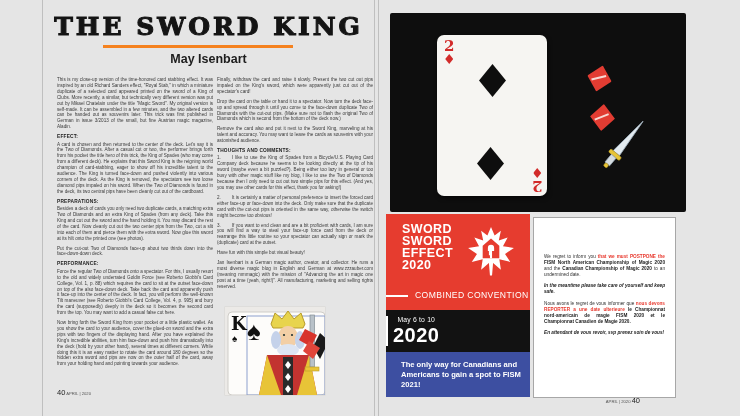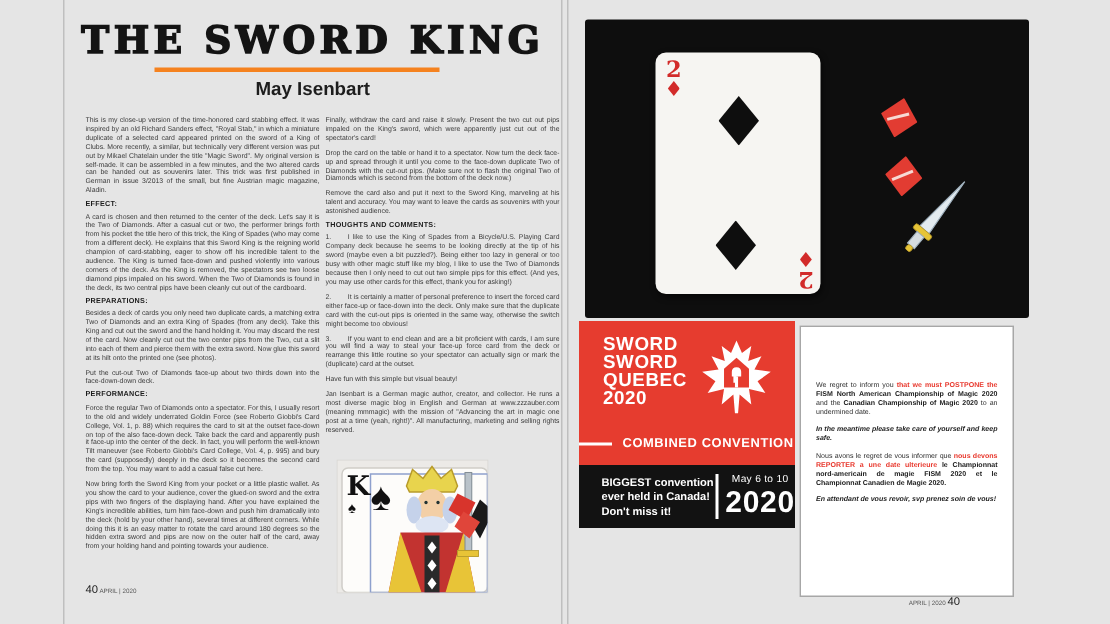--- a/index.html
+++ b/index.html
@@ -49,21 +49,21 @@
   #loose-pip-1{left:197px;top:52px;transform:rotate(14deg);}
   #loose-pip-2{left:200px;top:91px;transform:rotate(6deg);}
   #sword{position:absolute;left:226px;top:101px;width:16px;height:60px;transform:rotate(40deg);}
 
   
   #ad{position:absolute;left:386px;top:214px;width:144px;height:183px;}
   #ad-red{position:absolute;left:0;top:0;width:100%;height:96px;background:#e63c2f;color:#fff;}
   .fism-lines{position:absolute;left:16px;top:9px;font-weight:bold;font-size:12.5px;line-height:12px;letter-spacing:.4px;}
   #maple{position:absolute;left:79px;top:11px;width:52px;height:52px;}
   .combined-line{position:absolute;left:0;top:81px;width:22px;height:2px;background:#fff;}
-  .combined{position:absolute;left:29px;top:76px;font-weight:bold;font-size:8.6px;letter-spacing:.4px;}
+  .combined{position:absolute;left:29px;top:76px;font-weight:normal;font-size:8.6px;letter-spacing:.4px;}
   #ad-black{position:absolute;left:0;top:96px;width:100%;height:42px;background:#121212;color:#fff;
     display:flex;align-items:center;}
   .biggest{width:82px;padding-left:15px;font-weight:bold;font-size:7.4px;line-height:9.6px;}
   .ad-divider{width:2px;height:30px;background:#fff;margin:0 5px 0 0;}
   .date-col{text-align:center;line-height:1;}
   .date-range{font-size:6.8px;letter-spacing:.2px;}
   .date-year{font-weight:bold;font-size:20px;letter-spacing:.5px;margin-top:1px;}
   #ad-blue{position:absolute;left:0;top:138px;width:100%;height:45px;background:#3d4fa1;color:#fff;
     display:flex;align-items:center;}
   .blue-text{padding-left:15px;padding-right:8px;font-weight:bold;font-size:7.6px;line-height:10px;}
@@ -177,41 +177,43 @@
           <circle cx="8" cy="58" r="2.2" fill="#e7c437" stroke="#b89b2a" stroke-width=".6"></circle>
         </svg>
       </div>
     </div>
 
     <div id="ad">
       <div id="ad-red">
         <div class="fism-lines">
           <div>SWORD</div>
           <div>SWORD</div>
-          <div>QUEBEC</div>
+          <div>EFFECT</div>
           <div>2020</div>
         </div>
         <div id="maple">
           <svg width="52" height="52" viewBox="0 0 100 100">
             <path fill="#ffffff" d="M50 4 L57 20 L69 11 L65 30 L82 24 L73 41 L94 44 L77 56 L87 71 L66 66 L69 86 L54 73 L52 97 L48 97 L46 73 L31 86 L34 66 L13 71 L23 56 L6 44 L27 41 L18 24 L35 30 L31 11 L43 20 Z"></path>
             <path fill="#e63c2f" d="M50 26 L66 40 L66 64 L34 64 L34 40 Z"></path>
             <path fill="#ffffff" d="M44 44 Q44 38 50 38 Q56 38 56 44 L56 50 L50 50 L50 58 L46 58 L46 50 L44 50 Z"></path>
             <rect x="48" y="50" width="4" height="14" fill="#ffffff"></rect>
           </svg>
         </div>
         <div class="combined-line"></div>
         <div class="combined">COMBINED CONVENTION</div>
       </div>
       <div id="ad-black">
-        <div class="biggest">BIGGEST convention ever held in Canada! Don't miss it!</div>
         <div class="ad-divider"></div>
         <div class="date-col">
           <div class="date-range">May 6 to 10</div>
           <div class="date-year">2020</div>
         </div>
+      </div>
+      <div id="ad-blue">
+        <div class="blue-text">The only way for Canadians and Americans to gain a spot to FISM 2021!</div>
       </div>
     </div>
 
     <div id="notice">
       <p>
         <span>We regret to inform you </span><span class="red-t">that we must POSTPONE the </span><span class="bold-t">FISM North American Championship of Magic 2020</span><span> and the </span><span class="bold-t">Canadian Championship of Magic 2020</span><span> to an undermined date.</span>
       </p>
       <p class="bi">In the meantime please take care of yourself and keep safe.</p>
       <p>
         <span>Nous avons le regret de vous informer que </span><span class="red-t">nous devons REPORTER a une date ulterieure </span><span class="bold-t">le Championnat nord-americain de magie FISM 2020 et le Championnat Canadien de Magie 2020.</span>

